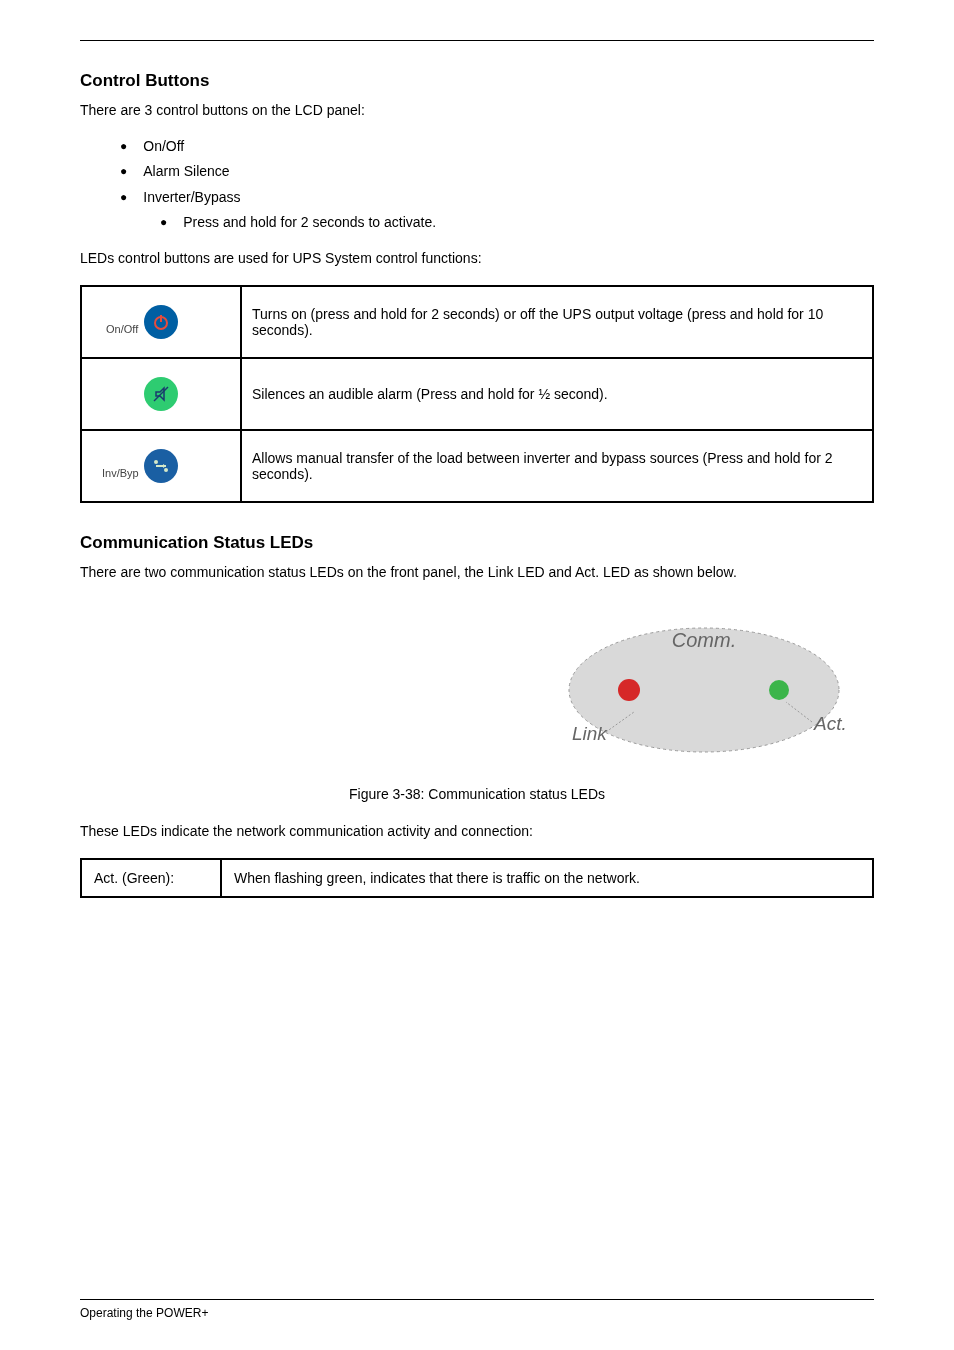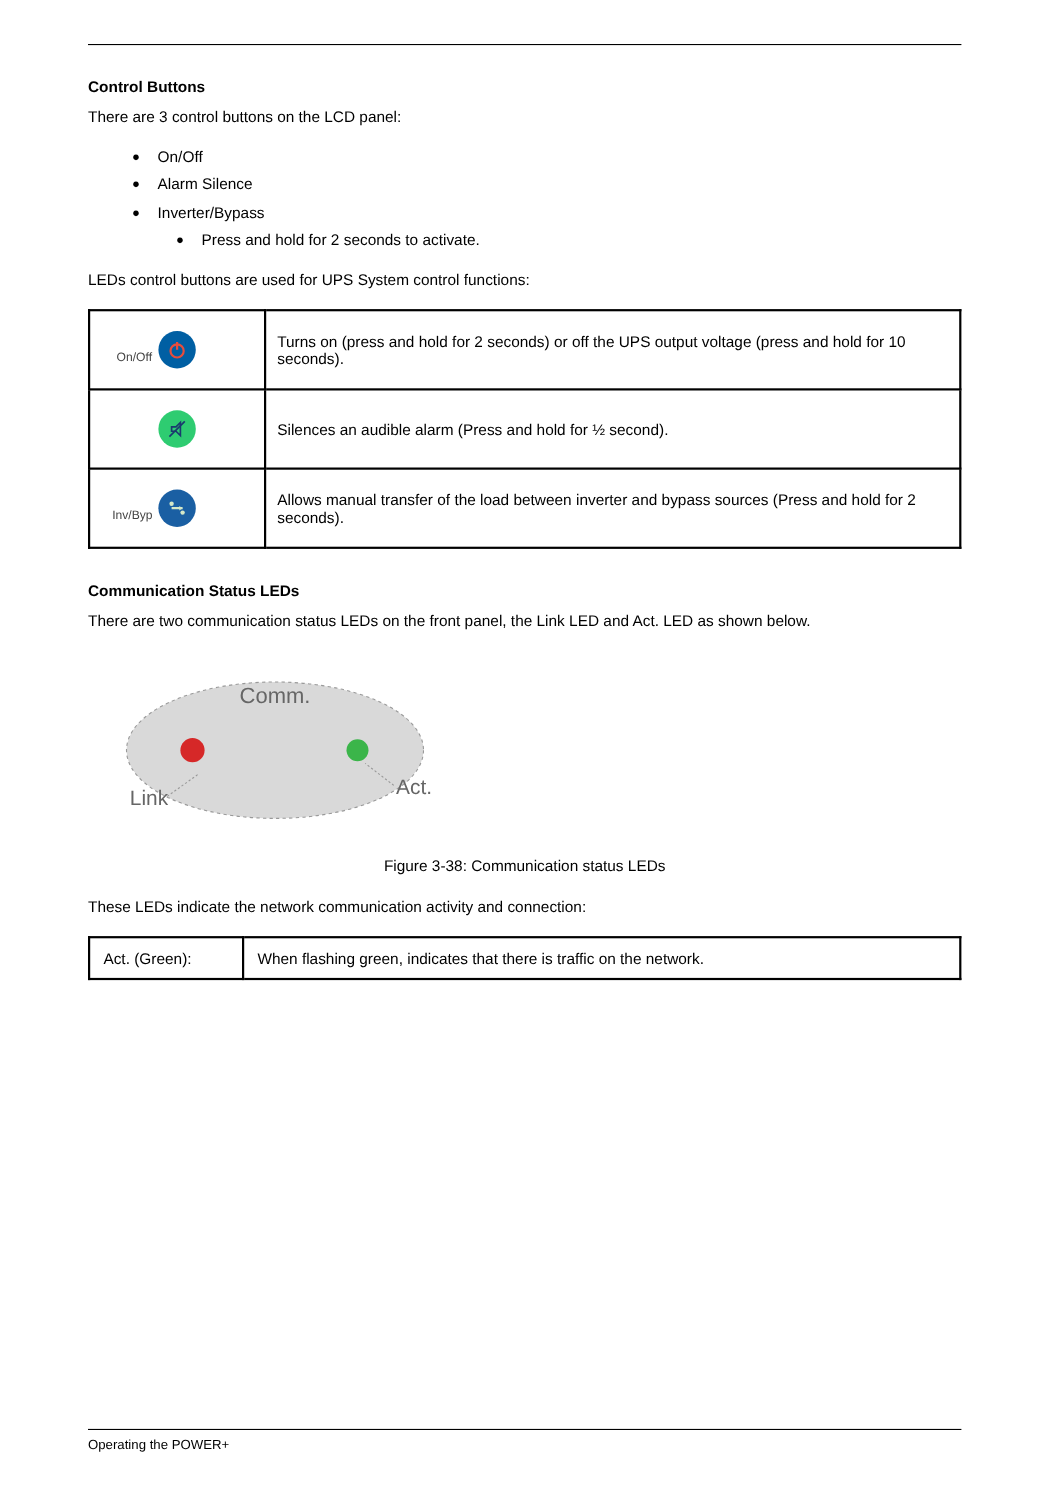--- a/index.html
+++ b/index.html
@@ -10,21 +10,21 @@
       font-family: Arial, sans-serif;
       color: #000;
       position: relative;
       padding: 40px 80px 30px 80px;
     }
     .header-line {
       border-top: 1.5px solid #000;
       margin-bottom: 30px;
     }
     .section-title {
-      font-size: 14px;
+      font-size: 17px;
       font-weight: bold;
       margin-bottom: 10px;
     }
     .body-text {
       font-size: 14px;
       margin-bottom: 16px;
       line-height: 1.4;
     }
     .bullet-list {
       margin-left: 40px;
@@ -75,22 +75,23 @@
       justify-content: center;
     }
     .btn-label {
       position: absolute;
       font-size: 11px;
       color: #444;
     }
     .onoff-label { left: -38px; top: 18px; }
     .invbyp-label { left: -42px; top: 18px; }
     .comm-figure {
-      text-align: left;
+      text-align: right;
       margin: 20px 0 10px 0;
+      font-style: italic;
     }
     .caption {
       font-size: 14px;
       text-align: center;
       margin-bottom: 20px;
     }
     .led-table {
       width: 100%;
       border-collapse: collapse;
       margin-bottom: 30px;

